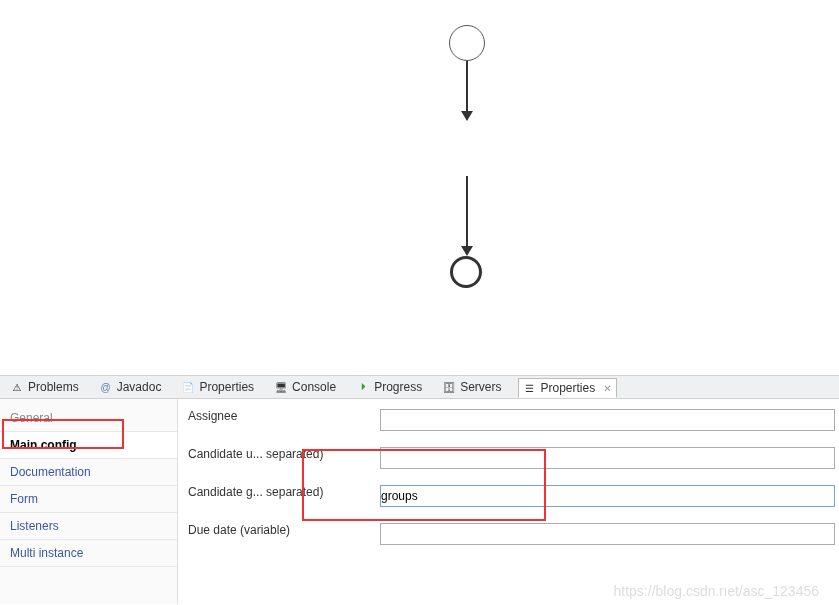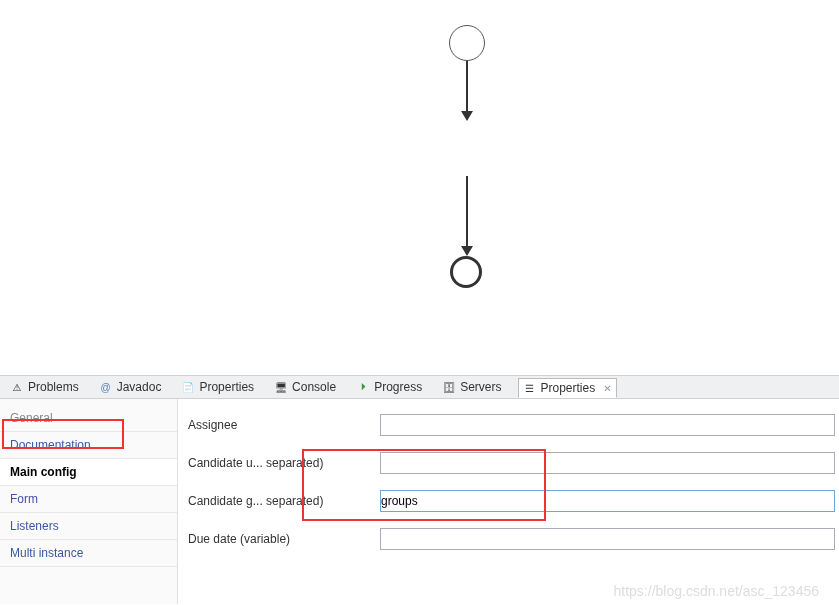--- a/index.html
+++ b/index.html
@@ -37,21 +37,21 @@
 .close-x { font-size: 10px; color: #999; margin-left: 4px; }
 
 
 .properties { display: flex; height: 205px; background: #fff; }
 .side-tabs { width: 178px; background: #fafafa; border-right: 1px solid #e0e0e0; padding-top: 6px; }
 .side-tab { padding: 6px 10px; color: #3a57a3; cursor: pointer; border-bottom: 1px solid #e8e8e8; }
 .side-tab.general { color: #888; }
 .side-tab.selected { background: #fff; color: #000; font-weight: bold; }
 
 .form-area { flex: 1; padding: 10px 0 0 10px; }
-.form-row { display: flex; align-items: center; height: 32px; margin-bottom: 6px; }
+.form-row { display: flex; height: 32px; margin-bottom: 6px; }
 .form-label { width: 192px; color: #333; font-size: 12px; }
 .form-input { flex: 1; height: 22px; border: 1px solid #aab; padding: 2px 0; font-size: 12px; margin-right: 4px; }
 .form-input.focused { border: 1px solid #6ba6e0; outline: none; }
 
 
 .red-box-1 { position: absolute; left: 2px; top: 419px; width: 122px; height: 30px; border: 2px solid #e33; pointer-events: none; }
 .red-box-2 { position: absolute; left: 302px; top: 449px; width: 244px; height: 72px; border: 2px solid #e33; pointer-events: none; }
 
 .watermark { position: absolute; right: 20px; bottom: 6px; color: #ddd; font-size: 14px; }
 </style>
@@ -93,22 +93,22 @@
   <div class="tab active">
     <span class="ticon">☰</span>
     <span>Properties</span>
     <span class="close-x">✕</span>
   </div>
 </div>
 
 <div class="properties">
   <div class="side-tabs">
     <div class="side-tab general">General</div>
+    <div class="side-tab selected">Main config</div>
     <div class="side-tab">Documentation</div>
-    <div class="side-tab selected">Main config</div>
     <div class="side-tab">Form</div>
     <div class="side-tab">Listeners</div>
     <div class="side-tab">Multi instance</div>
   </div>
 
   <div class="form-area">
     <div class="form-row">
       <div class="form-label">Assignee</div>
       <input class="form-input" value="" style="">
     </div>

